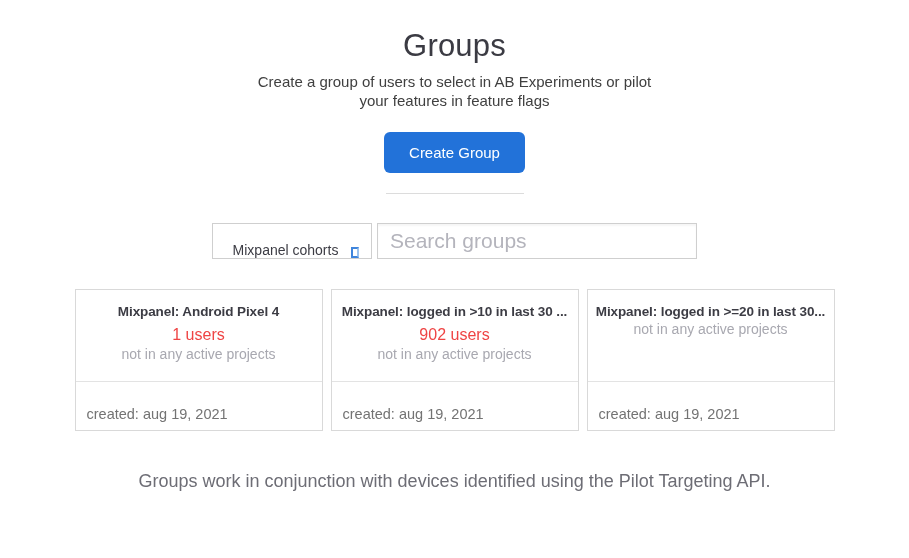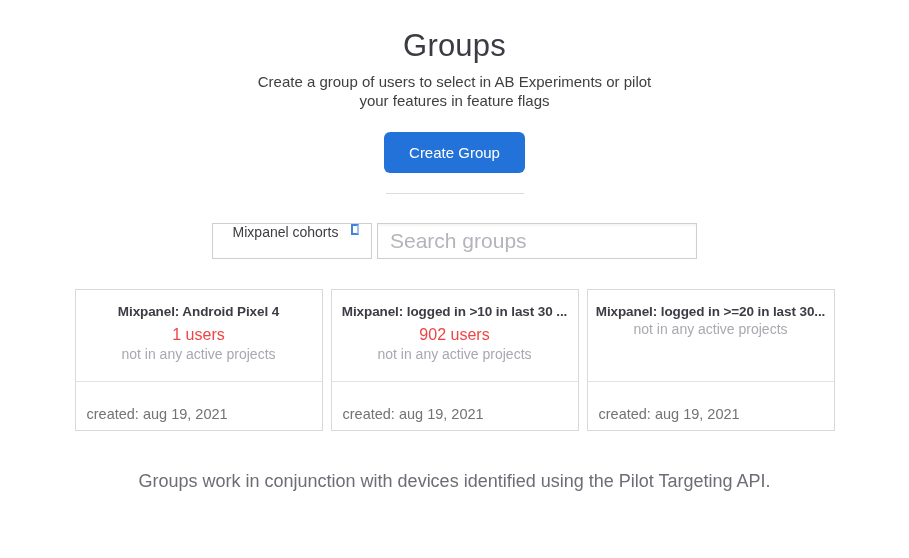--- a/index.html
+++ b/index.html
@@ -23,21 +23,21 @@
   }
 
   .divider {
     margin-top: 20px; width: 138px; height: 0; border-top: 1px solid #dcdcdc;
   }
 
   .filter-row { margin-top: 29px; display: flex; gap: 5px; height: 36px; }
 
   .cohort-dropdown {
     width: 160px; height: 36px; border: 1px solid #cfcfcf; background: #fff;
-    display: flex; align-items: flex-start; justify-content: center; gap: 13px;
+    display: flex; align-items: flex-end; justify-content: center; gap: 13px;
     font-size: 14px; color: #3c3c44; cursor: pointer; padding-left: 8px;
   }
   .dropdown-indicator {
     display: inline-block; width: 8px; height: 11px;
     border: 2px solid #3f85dc; border-right-color: #9cc3ee; background: #fff;
   }
 
   .search-input {
     width: 320px; height: 36px; border: 1px solid #cfcfcf; padding: 0 12px;
     font-size: 21px; color: #3c3c44; font-family: inherit; outline: none;

